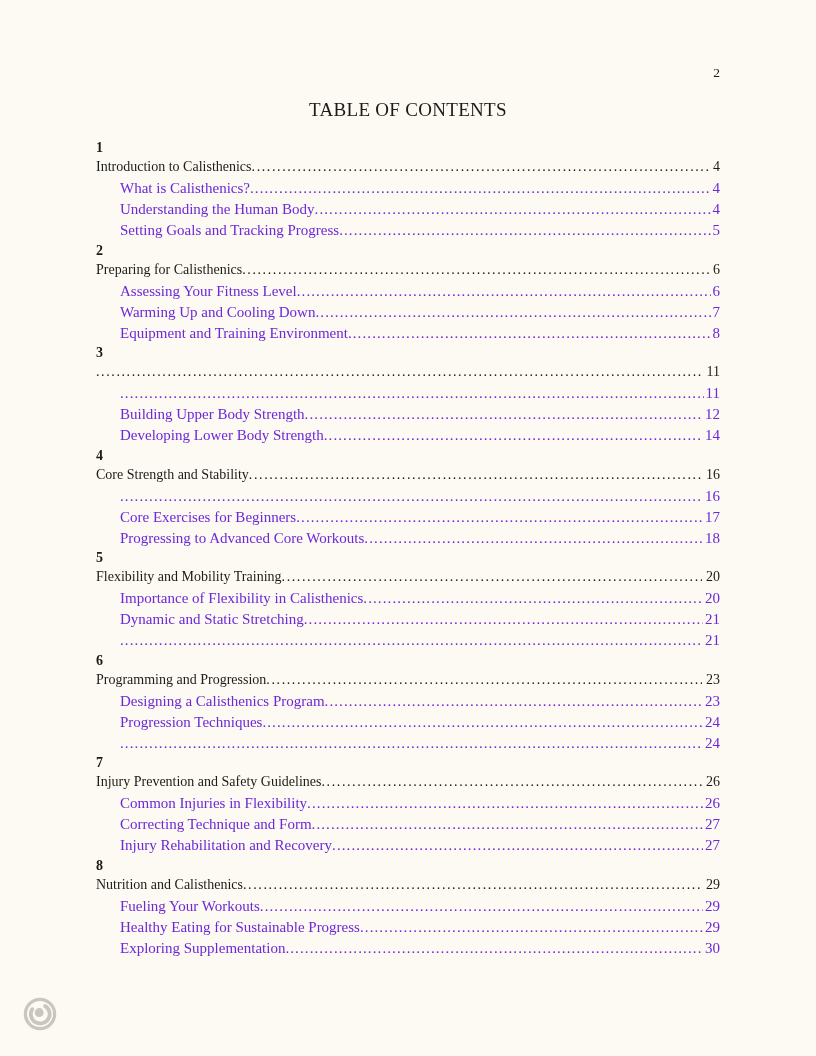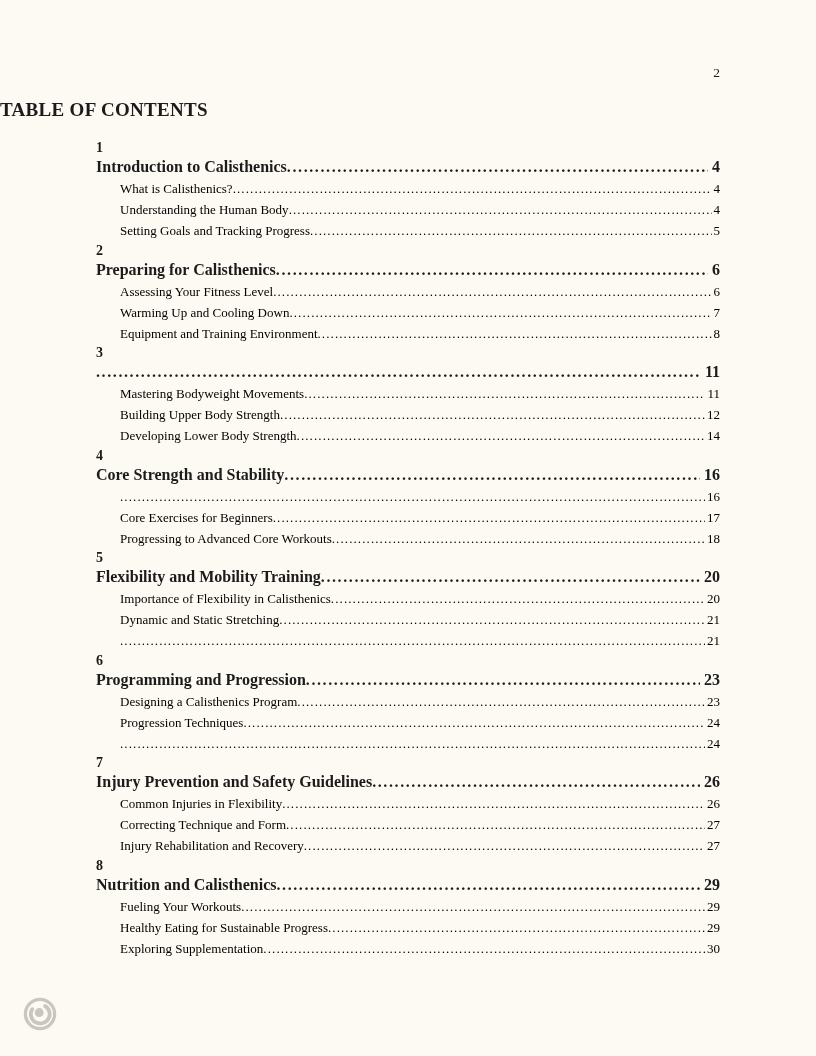--- a/index.html
+++ b/index.html
@@ -14,49 +14,49 @@
   }
   .pagenum-row{
     margin:0 96px;
     padding-top:66px;
     text-align:right;
     font-size:13.5px;
     line-height:14px;
   }
   .doc-title{
     margin-top:20px;
-    text-align:left;
-    font-weight:bold;
+    text-align:center;
+    font-weight:normal;
     font-size:19px;
     line-height:19px;
     letter-spacing:0.3px;
   }
   .toc{
     margin:20px 96px 0 96px;
   }
   .chapter{margin-bottom:0.5px;}
   .ch-num{
     font-weight:bold;
     font-size:14px;
     line-height:17px;
   }
   .row{
     display:flex;
     align-items:baseline;
   }
   .row.head{
-    font-weight:bold;
-    font-size:16px;
+    font-weight:normal;
+    font-size:14px;
     line-height:22px;
   }
   .row.sub{
-    font-size:13px;
+    font-size:15px;
     line-height:21px;
     padding-left:24px;
-    color:#000000;
+    color:#6d28d9;
   }
   .label{white-space:nowrap;flex:0 0 auto;}
   .leader{
     flex:1 1 auto;
     overflow:hidden;
     white-space:nowrap;
     min-width:0;
   }
   .leader::after{
     content:"........................................................................................................................................................................................................................................................................................................................";
@@ -144,21 +144,20 @@
   </section>
 
   <section class="chapter">
     <div class="ch-num">3</div>
     <div class="row head">
       <span class="leader"></span>
       <span class="pg">11</span>
     </div>
     <div class="sections">
   <div class="row sub">
-    <span class="label">Mastering Bodyweight Movements</span>
     <span class="leader"></span>
     <span class="pg">11</span>
   </div>
 
   <div class="row sub">
     <span class="label">Building Upper Body Strength</span>
     <span class="leader"></span>
     <span class="pg">12</span>
   </div>
 

